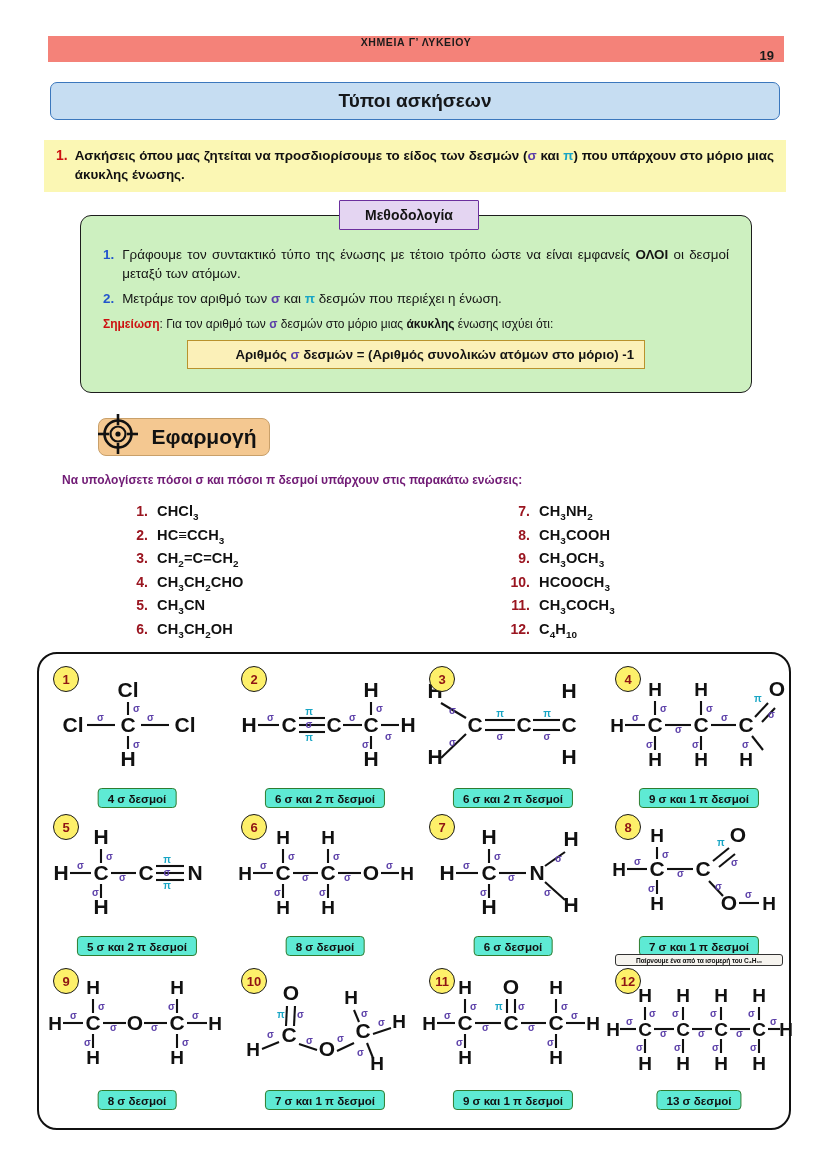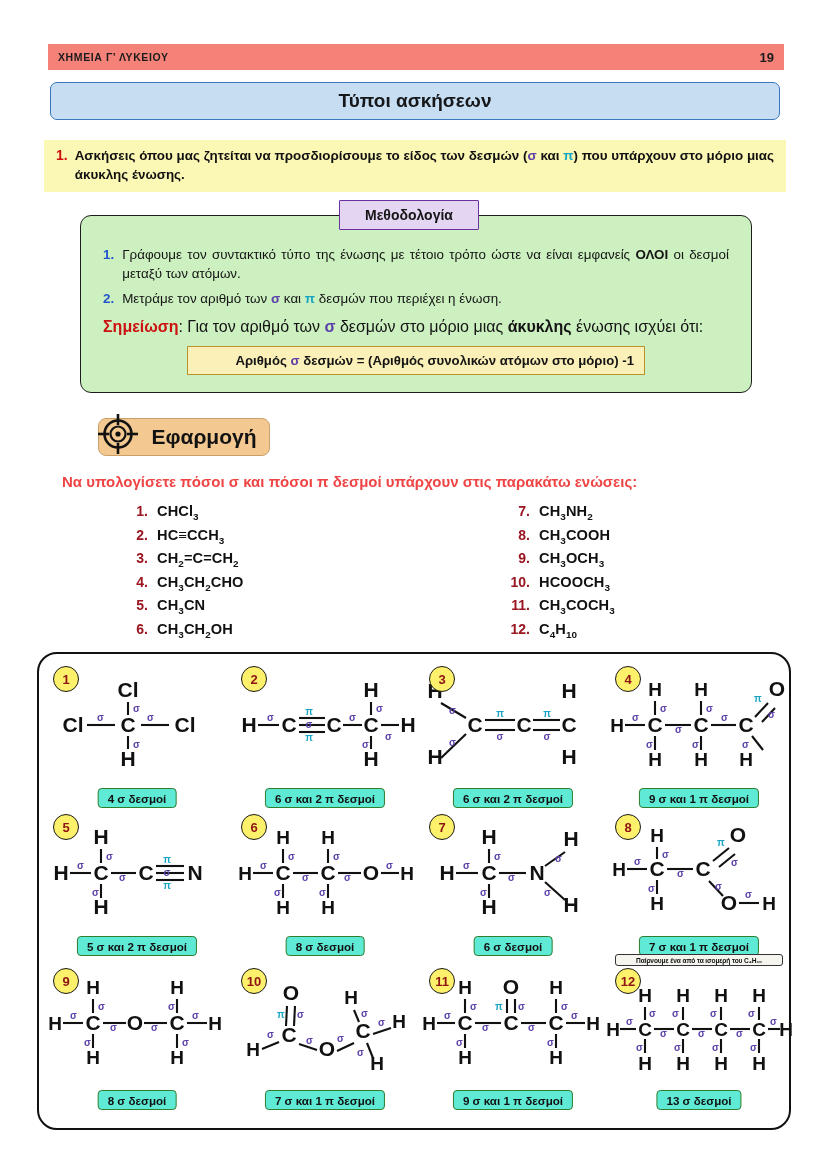--- a/index.html
+++ b/index.html
@@ -5,23 +5,23 @@
   html,body{margin:0;padding:0;}
   body{
     width:828px;height:1169px;background:#ffffff;
     font-family:"Liberation Sans","DejaVu Sans",sans-serif;
     color:#111;overflow:hidden;position:relative;
   }
   .page{position:relative;width:828px;height:1169px;}
 
   
   .runhead{
-    position:absolute;left:48px;top:44px;width:736px;height:26px;
+    position:absolute;left:48px;top:36px;width:736px;height:26px;
     background:#f48279;display:flex;align-items:center;
-    padding:0 10px;box-sizing:border-box;
+    padding:0 10px;box-sizing:border-box;flex-direction:column;
   }
   .runhead .rh-title{font-size:10.5px;font-weight:bold;letter-spacing:.6px;color:#1b1b1b;}
   .runhead .rh-page{margin-left:auto;font-size:13px;font-weight:bold;color:#1b1b1b;}
 
   
   .banner{
     position:absolute;left:50px;top:82px;width:730px;height:38px;
     background:#c6ddf2;border:1.6px solid #3b77bd;border-radius:7px;
     display:flex;align-items:center;justify-content:center;box-sizing:border-box;
   }
@@ -46,41 +46,41 @@
   .method-tab{
     position:absolute;left:258px;top:-16px;width:140px;height:30px;
     background:#e4d5f2;border:1.6px solid #6b2f9e;border-radius:1px;
     display:flex;align-items:center;justify-content:center;box-sizing:border-box;
   }
   .method-tab span{font-size:14px;font-weight:bold;color:#141414;}
   .m-body{padding:30px 22px 0 22px;}
   .m-item{display:flex;gap:8px;margin-bottom:7px;}
   .m-item .mn{color:#2255cc;font-weight:bold;font-size:13.4px;line-height:1.38;}
   .m-item .mt{font-size:13.4px;line-height:1.38;color:#141414;text-align:justify;}
-  .m-note{font-size:16px;line-height:1.38;color:#141414;margin-top:0;}
+  .m-note{font-size:12px;line-height:1.38;color:#141414;margin-top:0;}
   .m-note b.red{color:#cc1111;}
   .m-formula{
     margin:8px auto 0 auto;width:458px;background:#fbf0b8;
     border:1.3px solid #b9922c;padding:6px 10px;box-sizing:border-box;
     text-align:right;font-size:13.2px;font-weight:bold;color:#141414;
   }
 
   
   .efar-wrap{position:absolute;left:52px;top:412px;width:230px;height:48px;}
   .efar-chip{
     position:absolute;left:46px;top:6px;width:172px;height:38px;
     background:#f4c891;border:1.3px solid #c9a06a;border-radius:8px;
     display:flex;align-items:center;justify-content:center;box-sizing:border-box;padding-left:40px;
   }
   .efar-chip span{font-size:21px;font-weight:bold;color:#121212;}
   .target-icon{position:absolute;left:44px;top:0px;}
 
   .prompt{
     position:absolute;left:62px;top:473px;width:700px;
-    font-size:15px;font-weight:bold;color:#ef4444;
+    font-size:12px;font-weight:bold;color:#701a75;
   }
 
   
   .clist{position:absolute;top:503px;display:flex;flex-direction:column;gap:1px;}
   .clist.left{left:118px;}
   .clist.right{left:500px;}
   .crow{display:flex;align-items:baseline;height:22.5px;}
   .crow .ci{width:30px;text-align:right;margin-right:9px;color:#9a1520;font-weight:bold;font-size:14px;}
   .crow .cf{font-size:14.6px;font-weight:bold;color:#111;letter-spacing:.1px;}
   .cf sub{font-size:.68em;}

